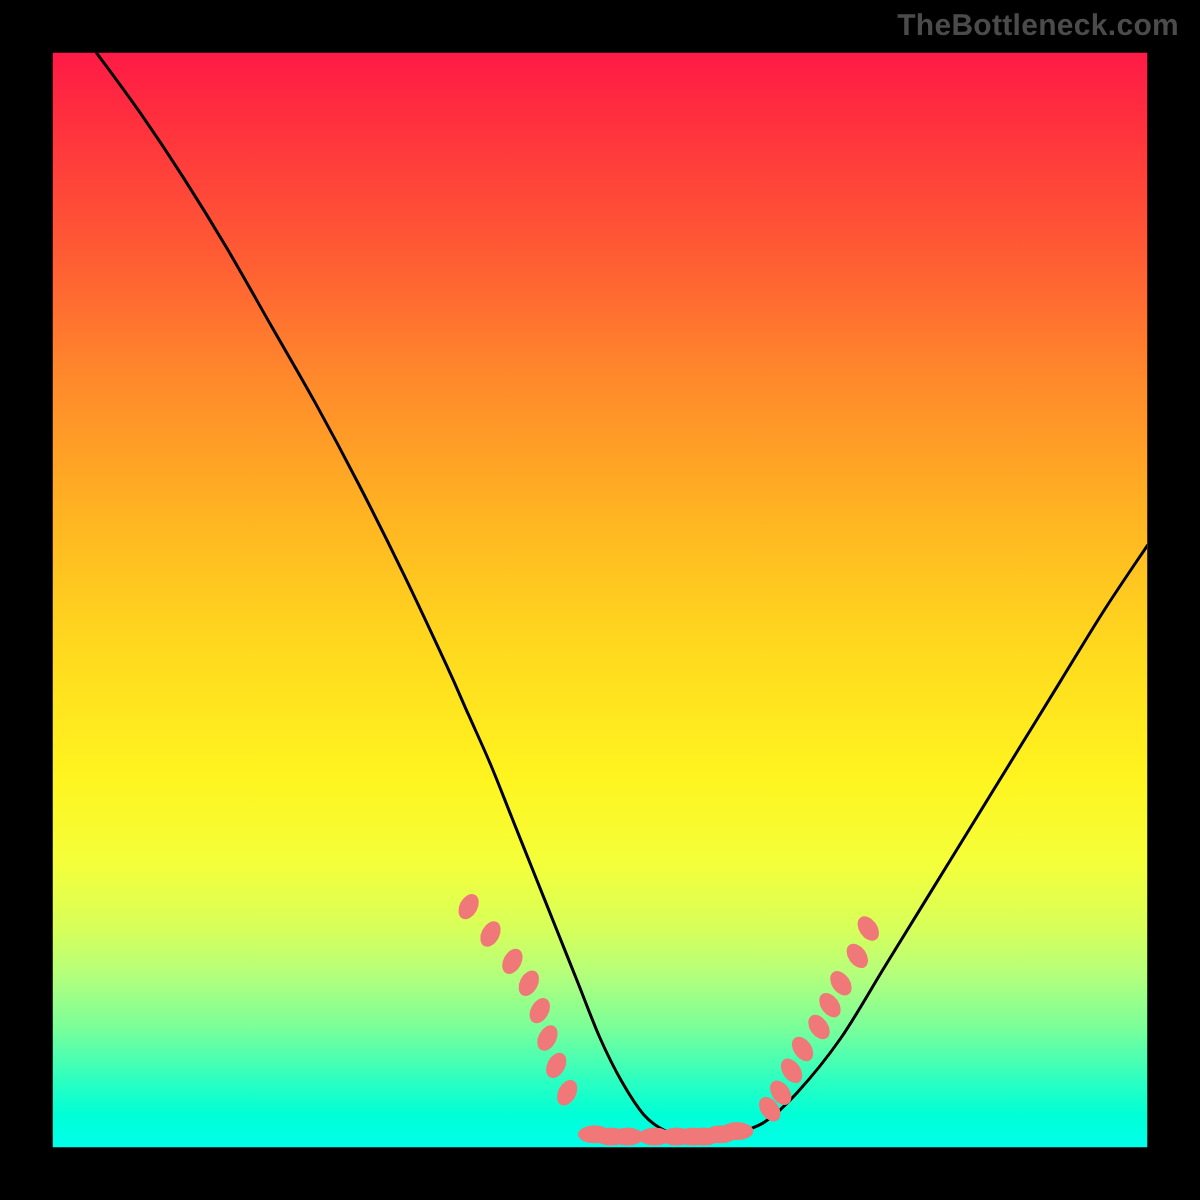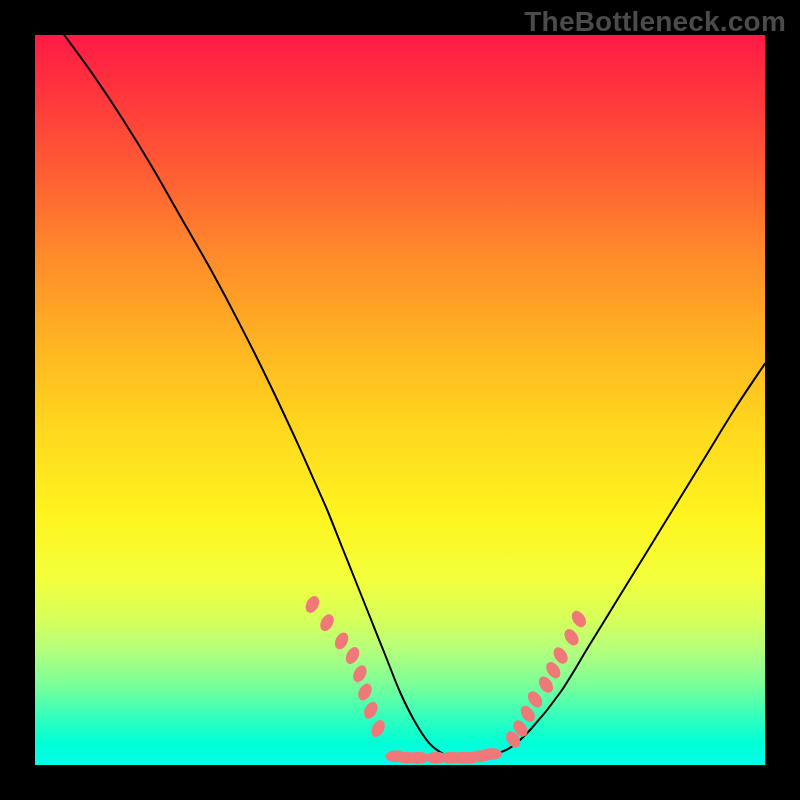--- a/index.html
+++ b/index.html
@@ -15,21 +15,21 @@
     position: relative;
     width: 800px;
     height: 800px;
     background: #000000;
   }
   .watermark {
     position: absolute;
     top: 6px;
     right: 14px;
     color: #4b4b4b;
-    font-size: 28px;
+    font-size: 20px;
     font-weight: 600;
     letter-spacing: 0.2px;
     user-select: none;
   }
   .plot-area {
     position: absolute;
     left: 35px;
     top: 35px;
     width: 730px;
     height: 730px;

